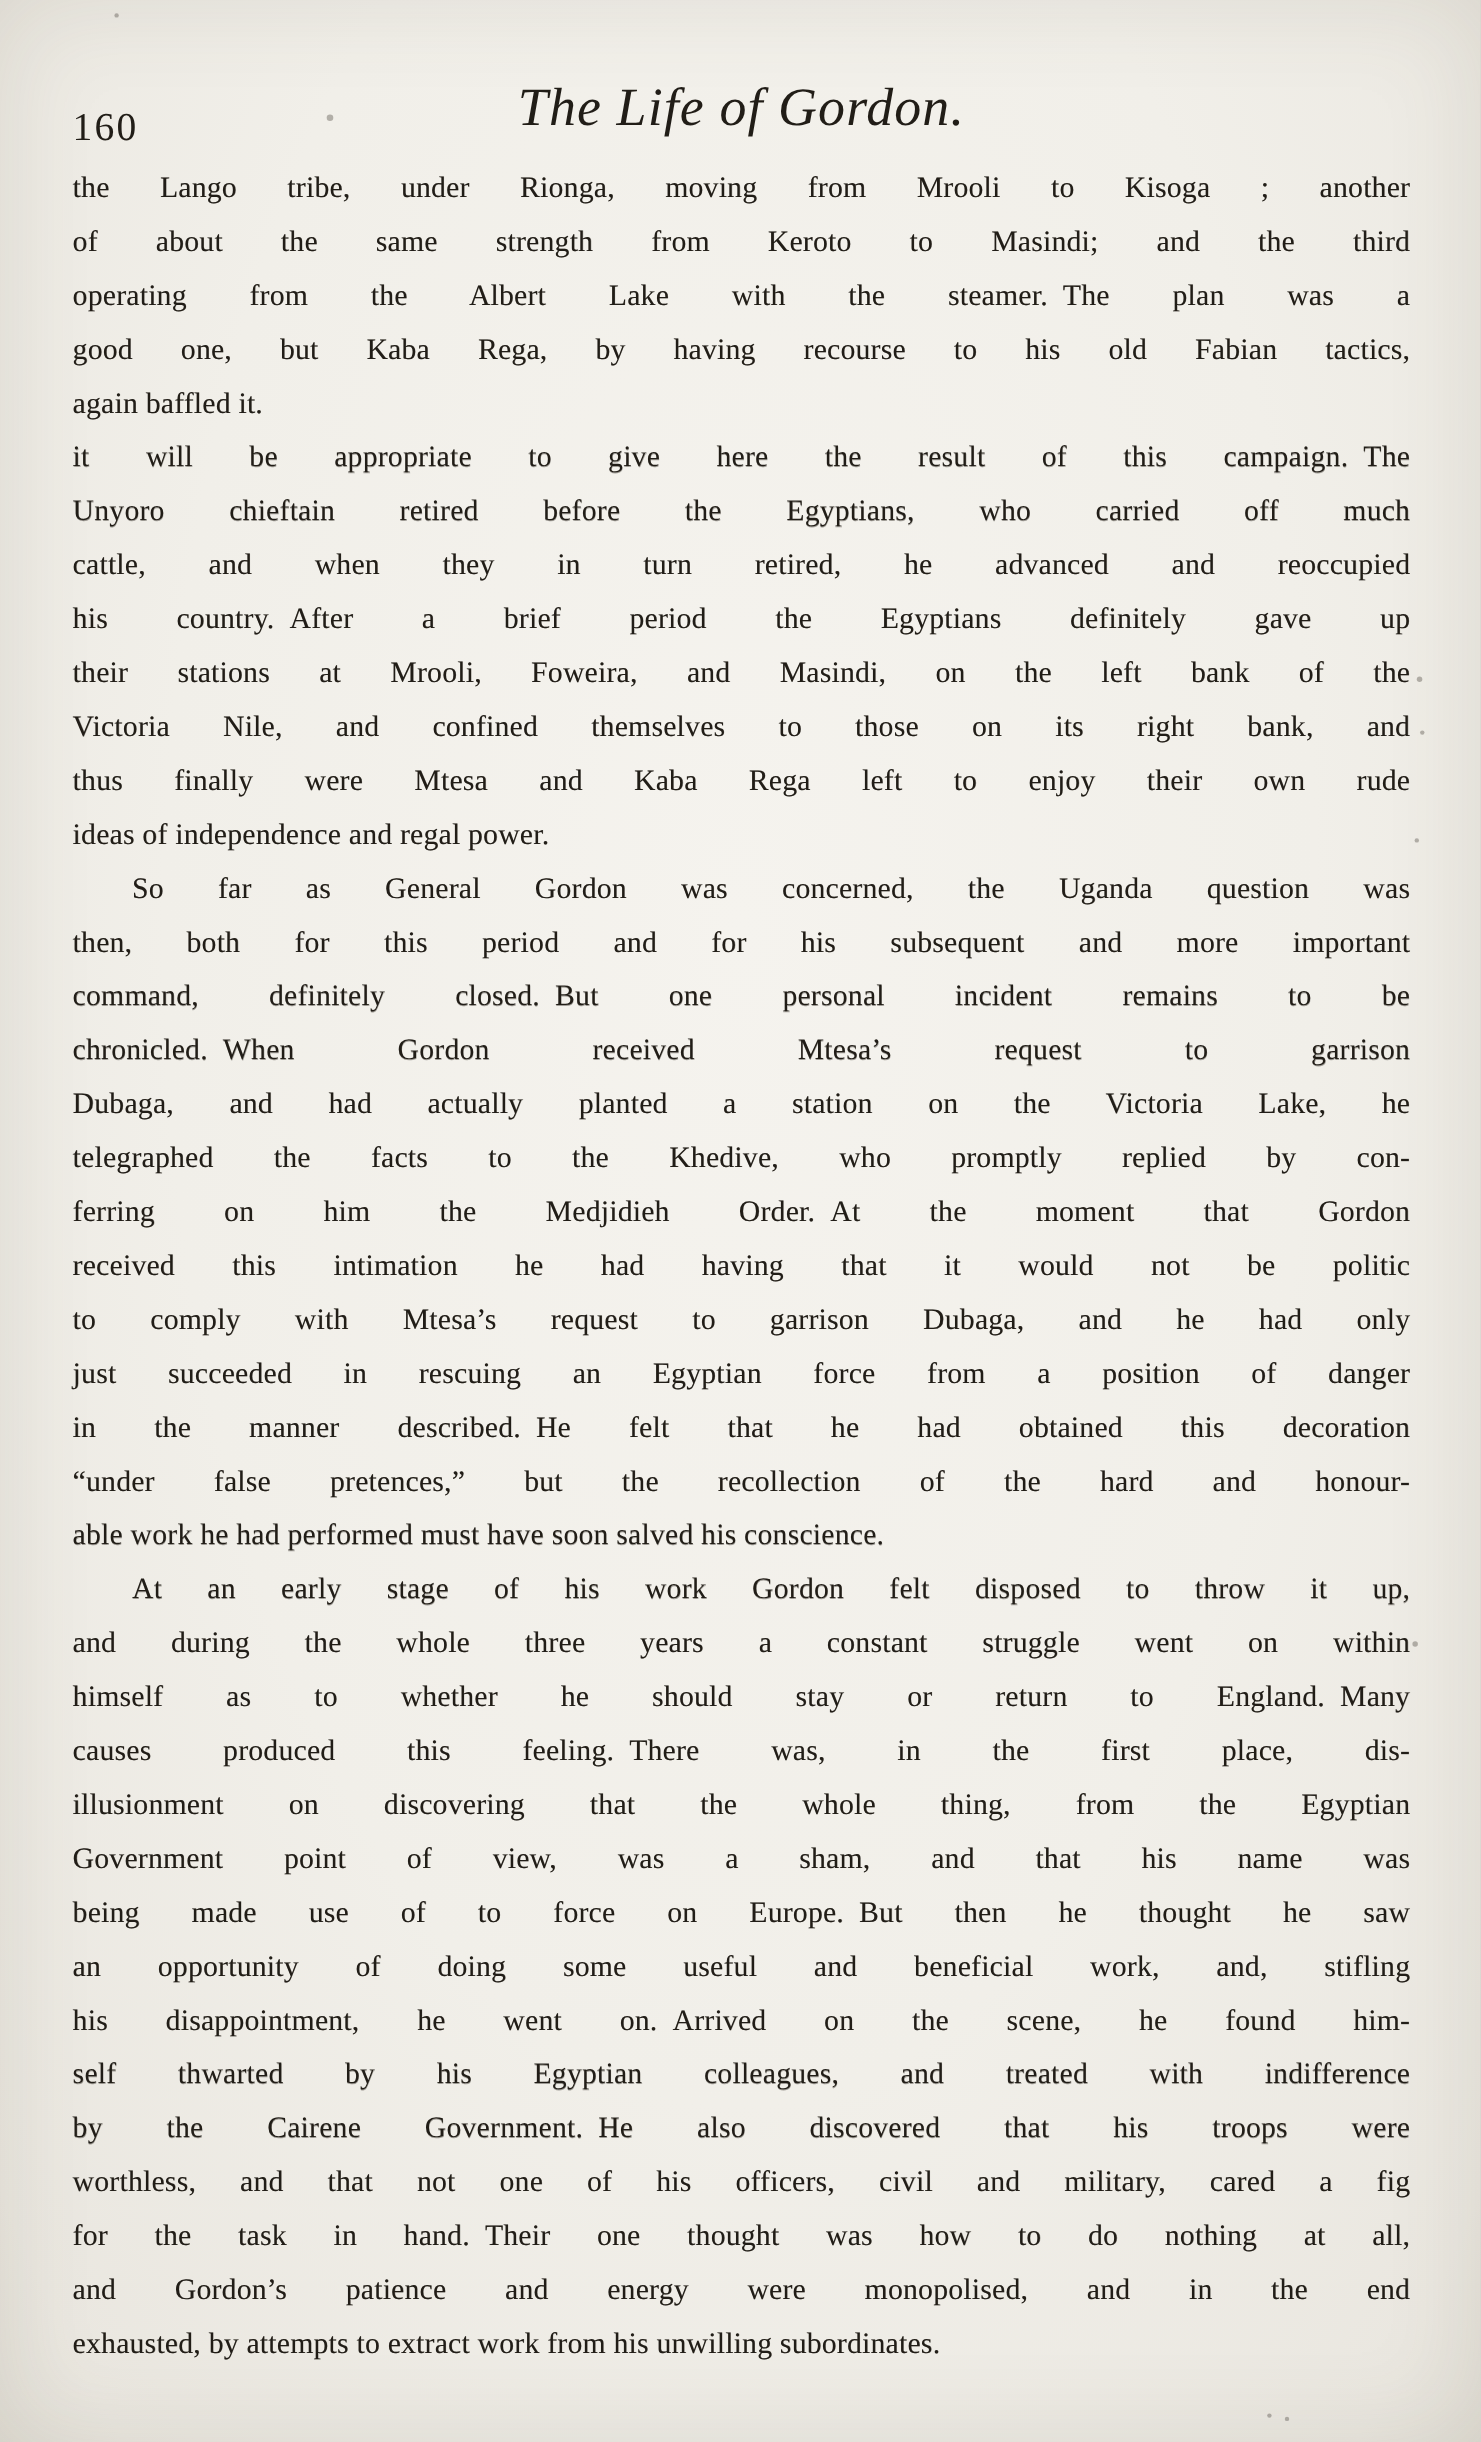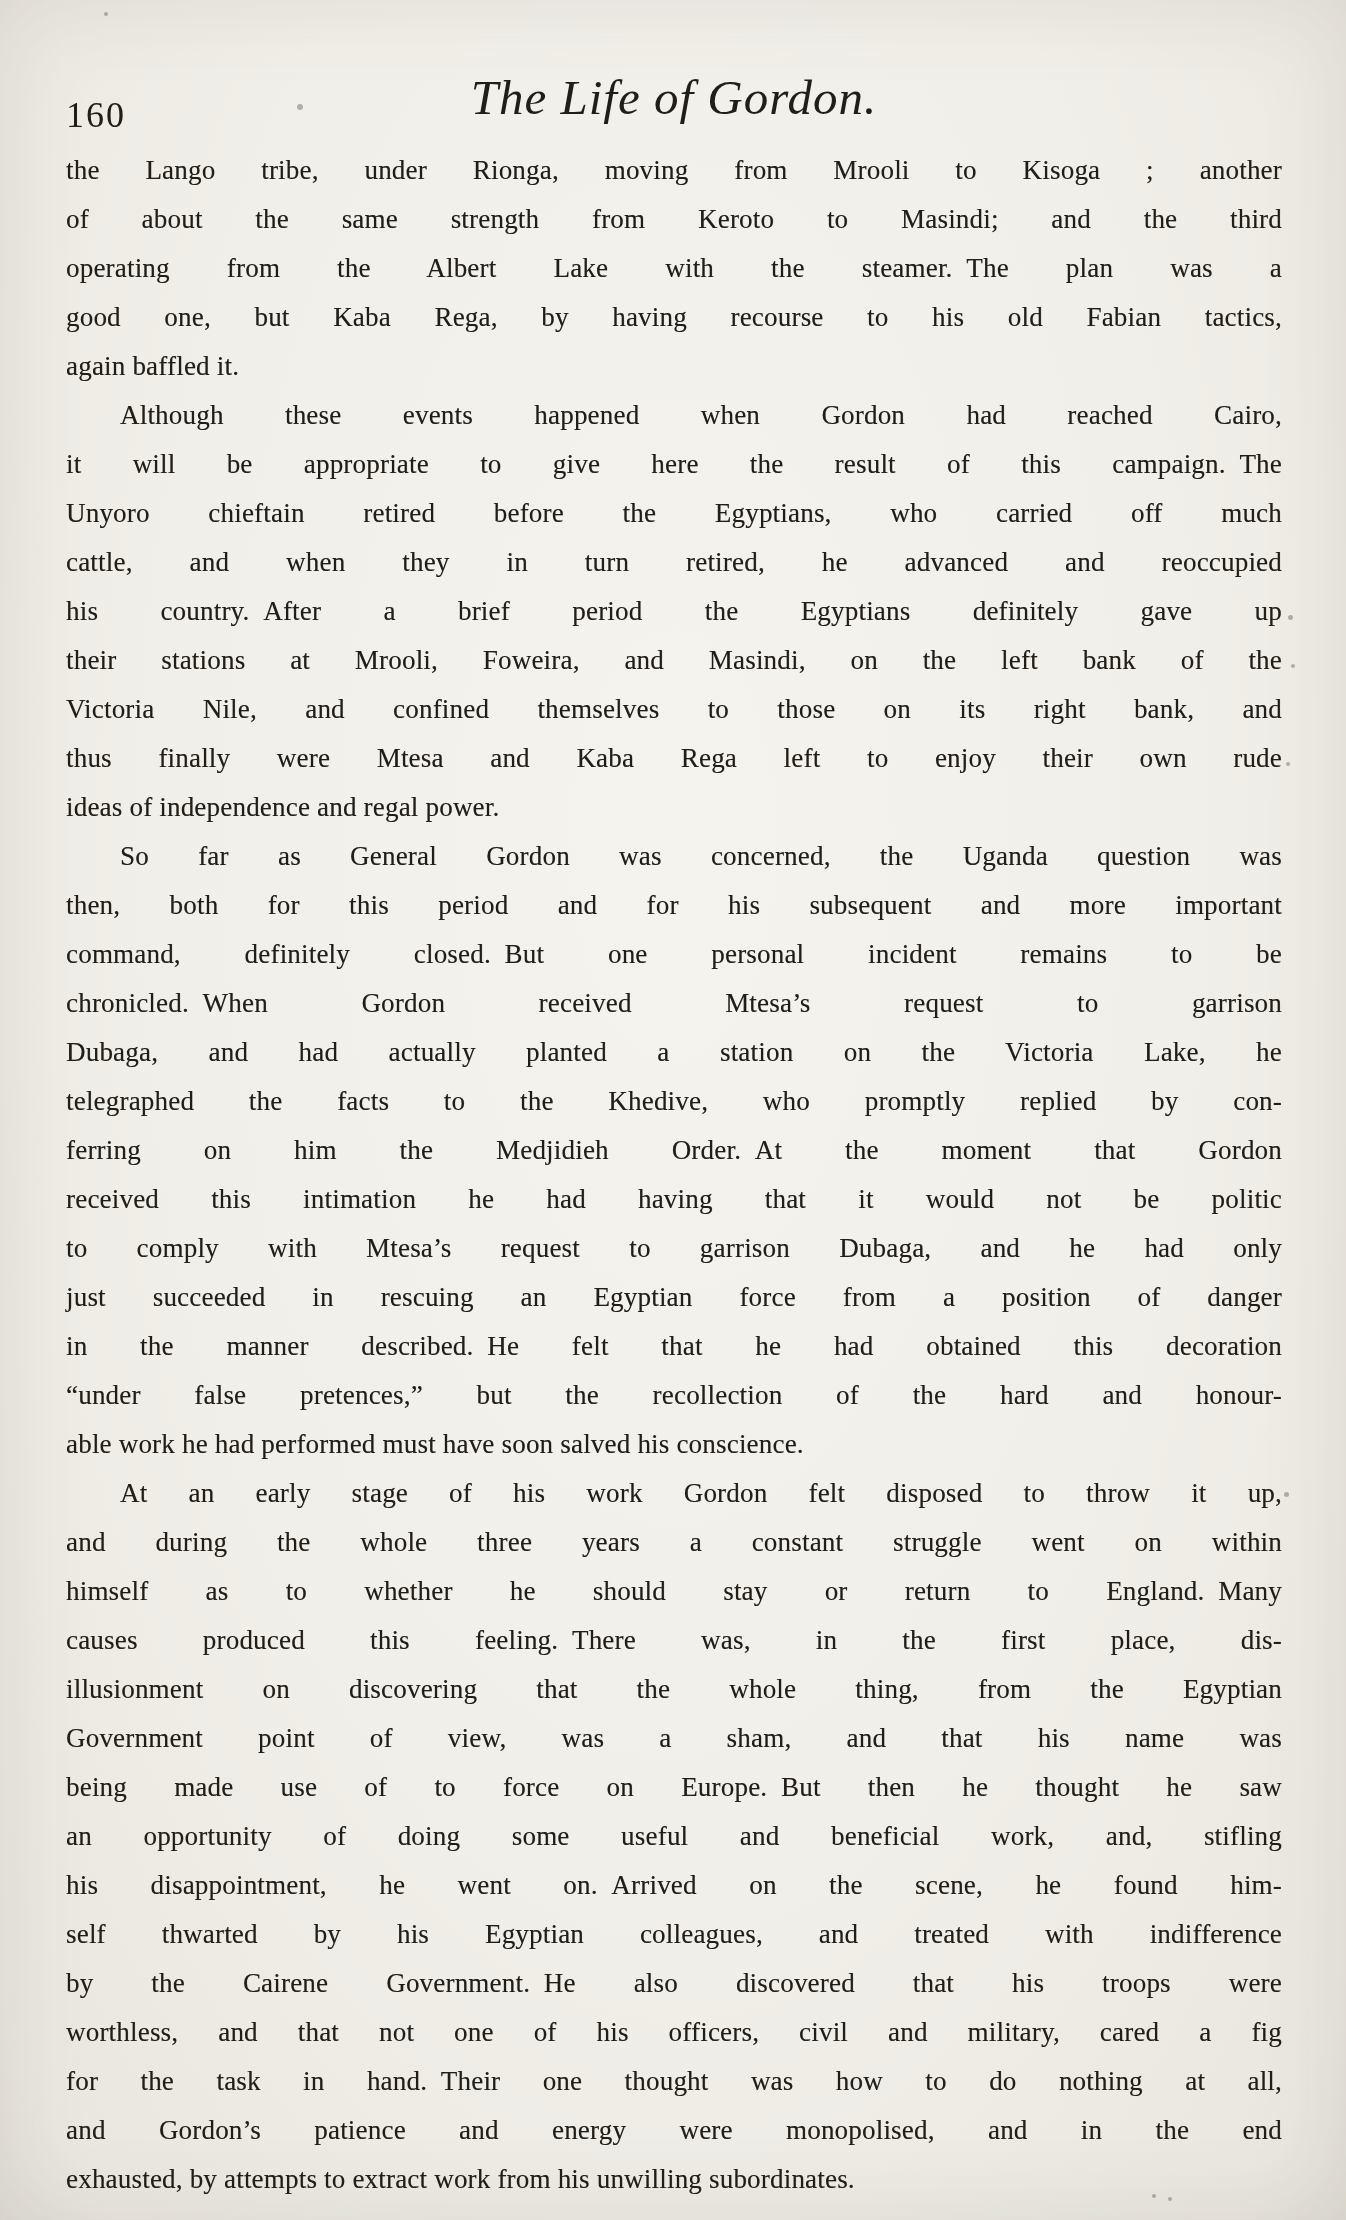--- a/index.html
+++ b/index.html
@@ -86,21 +86,20 @@
 
   <main class="text-body">
       <div class="paragraph">
         <div class="line">the Lango tribe, under Rionga, moving from Mrooli to Kisoga ; another</div>
         <div class="line">of about the same strength from Keroto to Masindi; and the third</div>
         <div class="line">operating from the Albert Lake with the steamer. The plan was a</div>
         <div class="line">good one, but Kaba Rega, by having recourse to his old Fabian tactics,</div>
         <div class="line last">again baffled it.</div>
       </div>
       <div class="paragraph">
-        <div class="line indent">Although these events happened when Gordon had reached Cairo,</div>
         <div class="line">it will be appropriate to give here the result of this campaign. The</div>
         <div class="line">Unyoro chieftain retired before the Egyptians, who carried off much</div>
         <div class="line">cattle, and when they in turn retired, he advanced and reoccupied</div>
         <div class="line">his country. After a brief period the Egyptians definitely gave up</div>
         <div class="line">their stations at Mrooli, Foweira, and Masindi, on the left bank of the</div>
         <div class="line">Victoria Nile, and confined themselves to those on its right bank, and</div>
         <div class="line">thus finally were Mtesa and Kaba Rega left to enjoy their own rude</div>
         <div class="line last">ideas of independence and regal power.</div>
       </div>
       <div class="paragraph">

